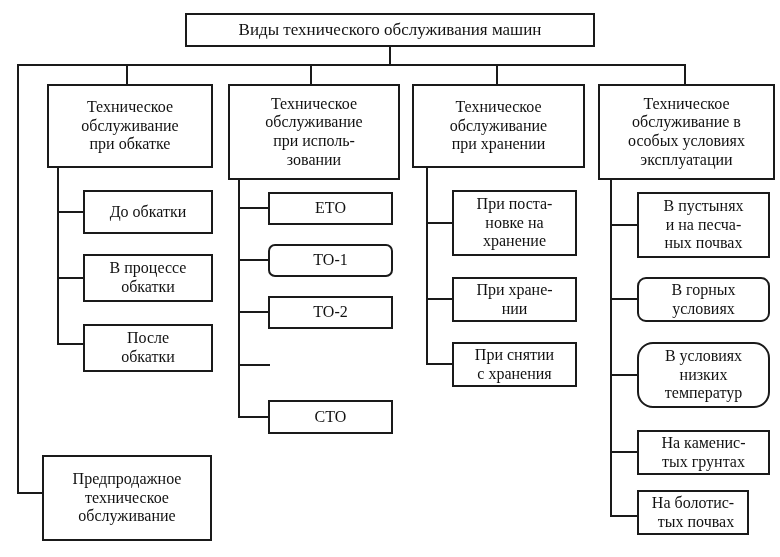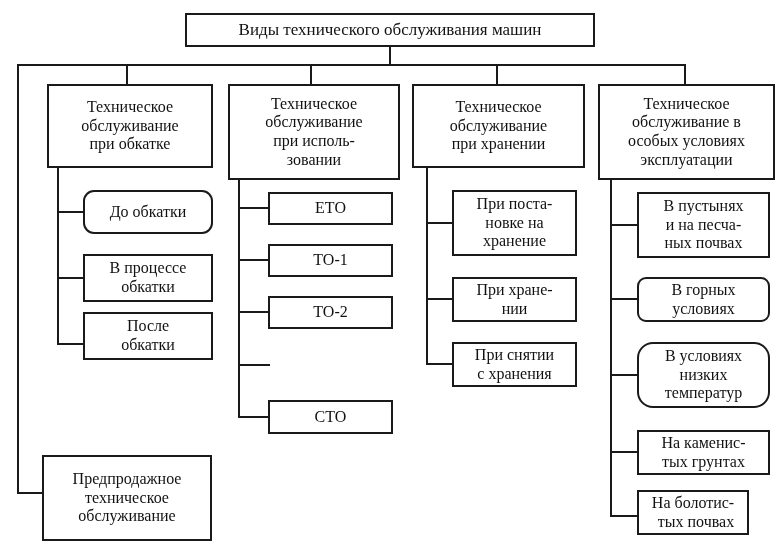--- a/index.html
+++ b/index.html
@@ -53,43 +53,43 @@
   <div class="ln" style="left:17px; top:492px; width:28px; height:2px;"></div>
 
   <div class="box" style="left:47px; top:84px; width:166px; height:84px;">Техническое
 обслуживание
 при обкатке</div>
   <div class="ln" style="left:57px; top:166px; width:2px; height:179px;"></div>
   <div class="ln" style="left:57px; top:211px; width:28px; height:2px;"></div>
   <div class="ln" style="left:57px; top:277px; width:28px; height:2px;"></div>
   <div class="ln" style="left:57px; top:343px; width:28px; height:2px;"></div>
 
-  <div class="box" style="left:83px; top:190px; width:130px; height:44px;border-radius:11px;">До обкатки</div>
+  <div class="box" style="left:83px; top:190px; width:130px; height:44px;">До обкатки</div>
   <div class="box" style="left:83px; top:254px; width:130px; height:48px;">В процессе
 обкатки</div>
-  <div class="box" style="left:83px; top:312px; width:130px; height:48px;">После
+  <div class="box" style="left:83px; top:324px; width:130px; height:48px;">После
 обкатки</div>
 
   <div class="box" style="left:42px; top:455px; width:170px; height:86px;">Предпродажное
 техническое
 обслуживание</div>
 
   <div class="box" style="left:228px; top:84px; width:172px; height:96px;">Техническое
 обслуживание
 при исполь-
 зовании</div>
   <div class="ln" style="left:238px; top:178px; width:2px; height:240px;"></div>
   <div class="ln" style="left:238px; top:207px; width:32px; height:2px;"></div>
   <div class="ln" style="left:238px; top:259px; width:32px; height:2px;"></div>
   <div class="ln" style="left:238px; top:311px; width:32px; height:2px;"></div>
   <div class="ln" style="left:238px; top:364px; width:32px; height:2px;"></div>
   <div class="ln" style="left:238px; top:416px; width:32px; height:2px;"></div>
 
   <div class="box" style="left:268px; top:192px; width:125px; height:33px;">ЕТО</div>
-  <div class="box" style="left:268px; top:244px; width:125px; height:33px;">ТО-1</div>
+  <div class="box" style="left:268px; top:244px; width:125px; height:33px;border-radius:7px;">ТО-1</div>
   <div class="box" style="left:268px; top:296px; width:125px; height:33px;">ТО-2</div>
   <div class="box" style="left:268px; top:400px; width:125px; height:34px;">СТО</div>
 
   <div class="box" style="left:412px; top:84px; width:173px; height:84px;">Техническое
 обслуживание
 при хранении</div>
   <div class="ln" style="left:426px; top:166px; width:2px; height:199px;"></div>
   <div class="ln" style="left:426px; top:222px; width:28px; height:2px;"></div>
   <div class="ln" style="left:426px; top:298px; width:28px; height:2px;"></div>
   <div class="ln" style="left:426px; top:363px; width:28px; height:2px;"></div>

